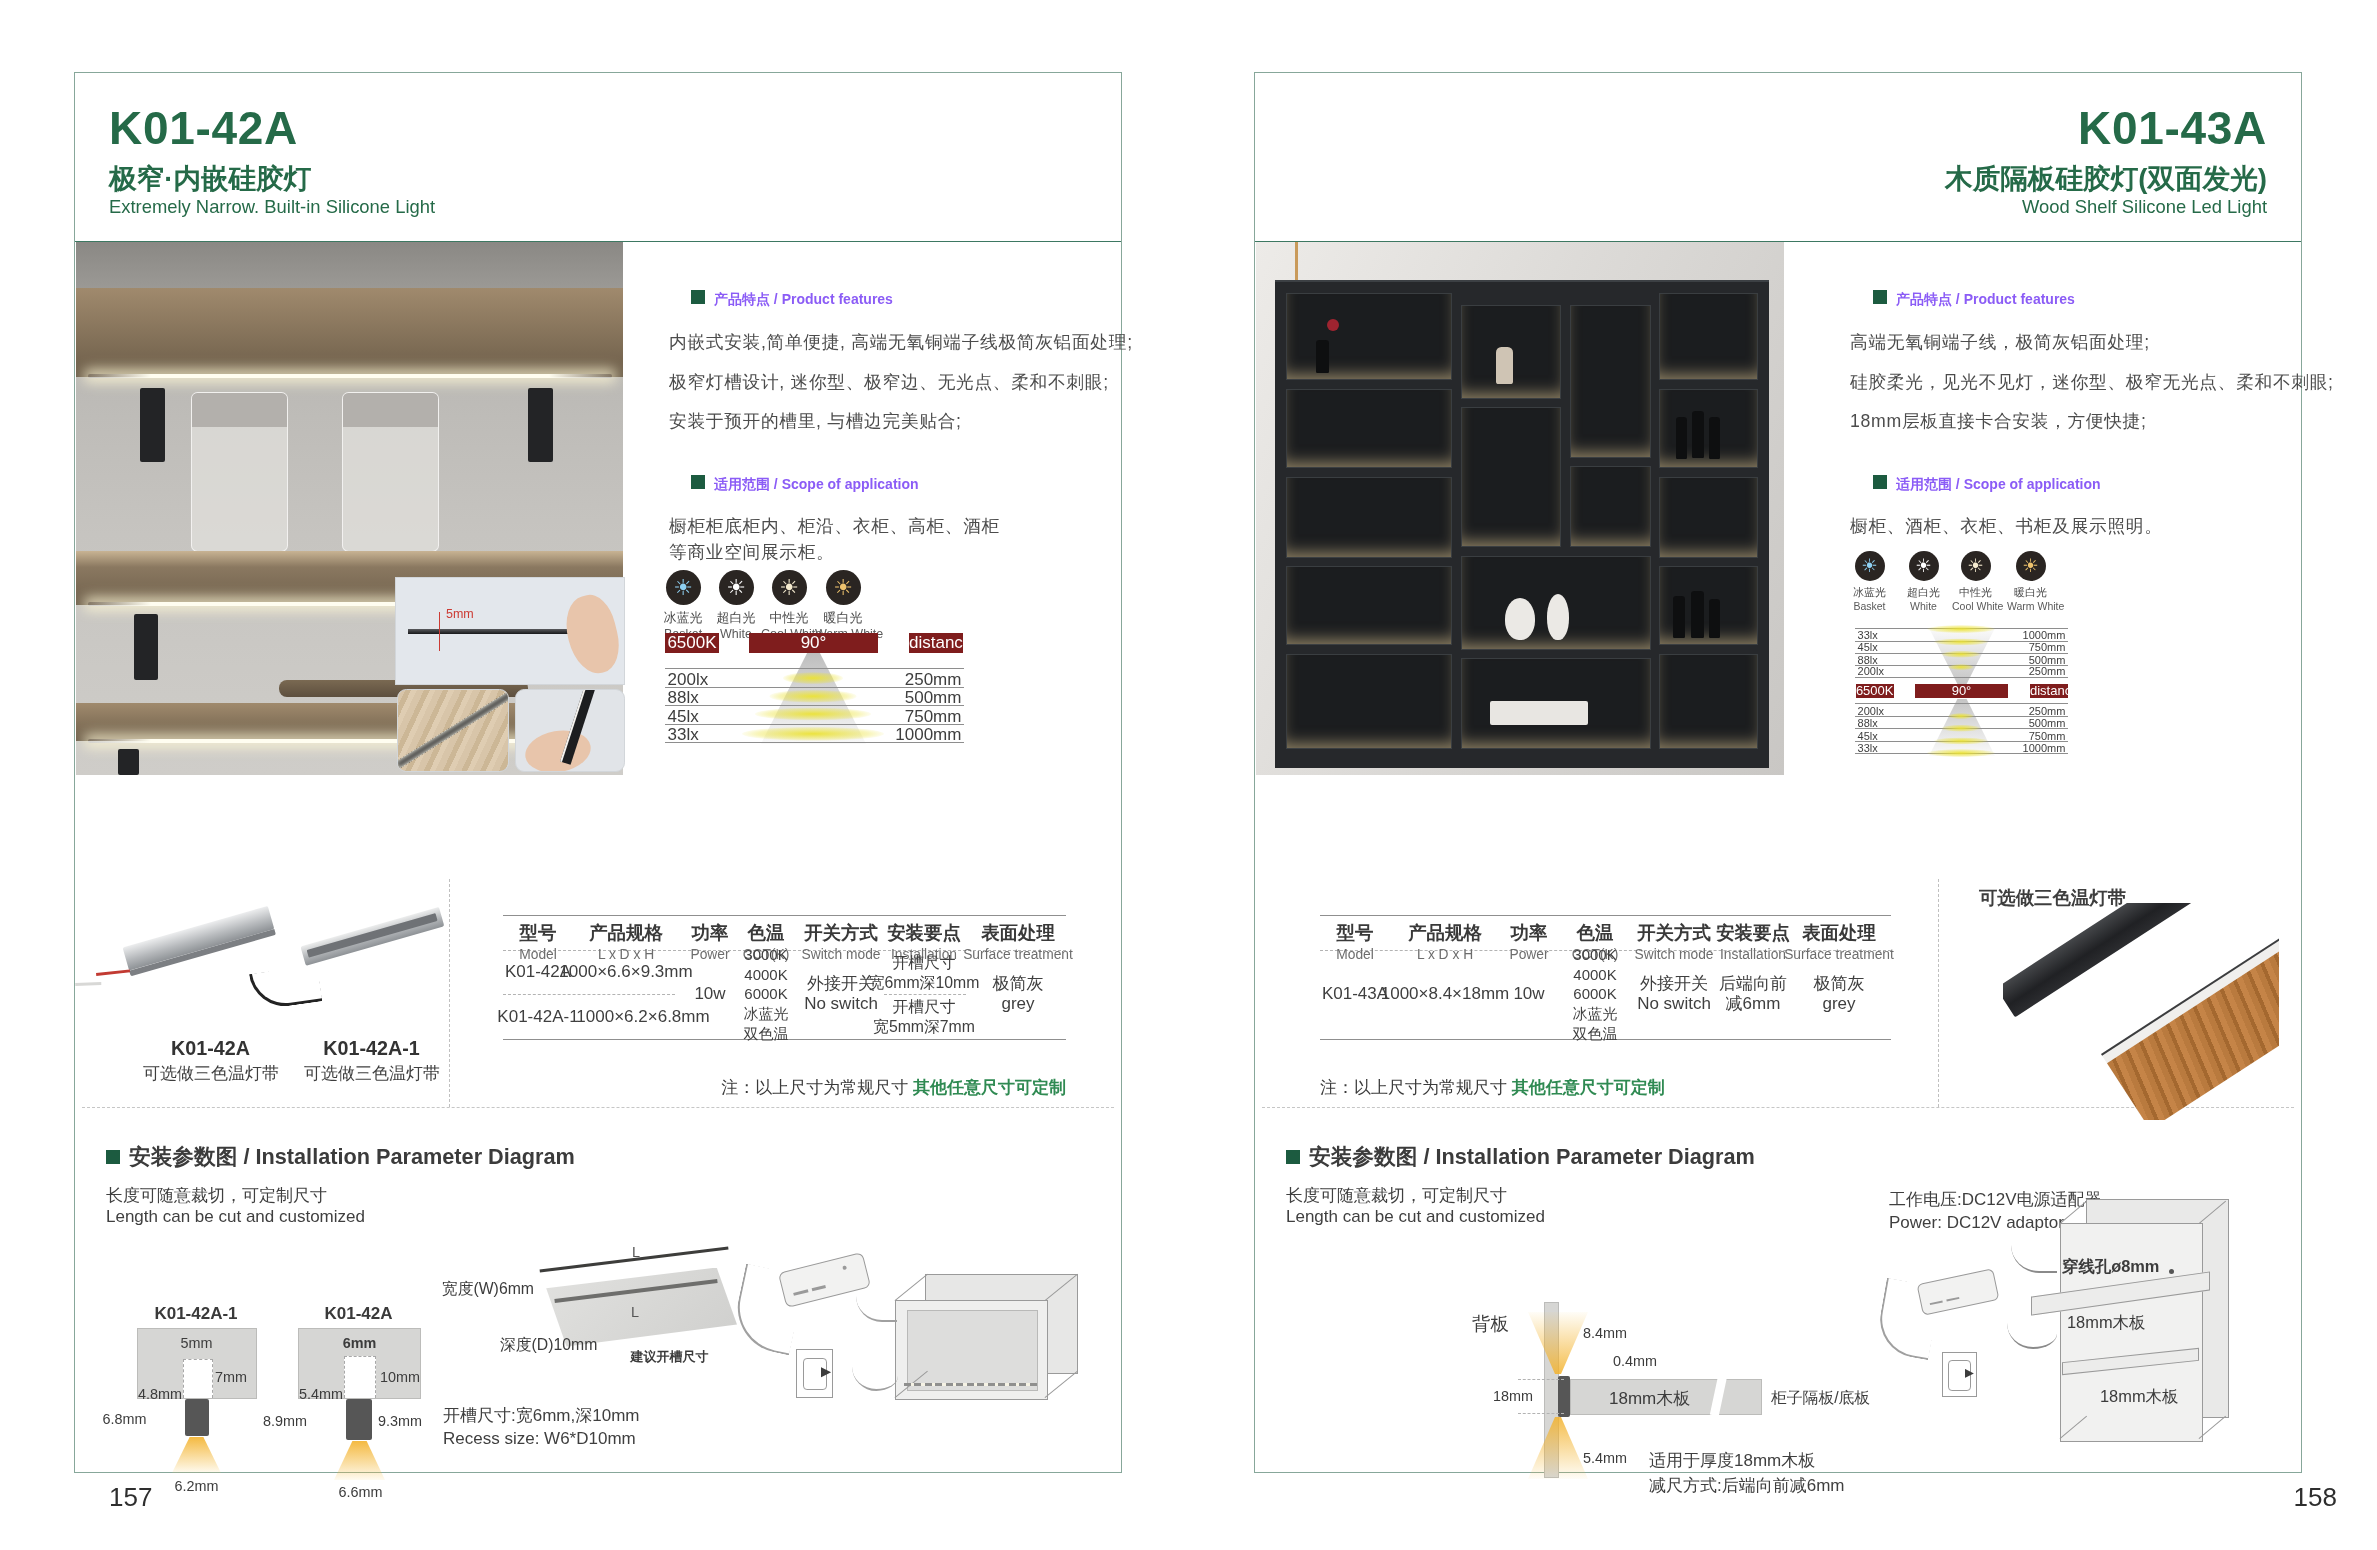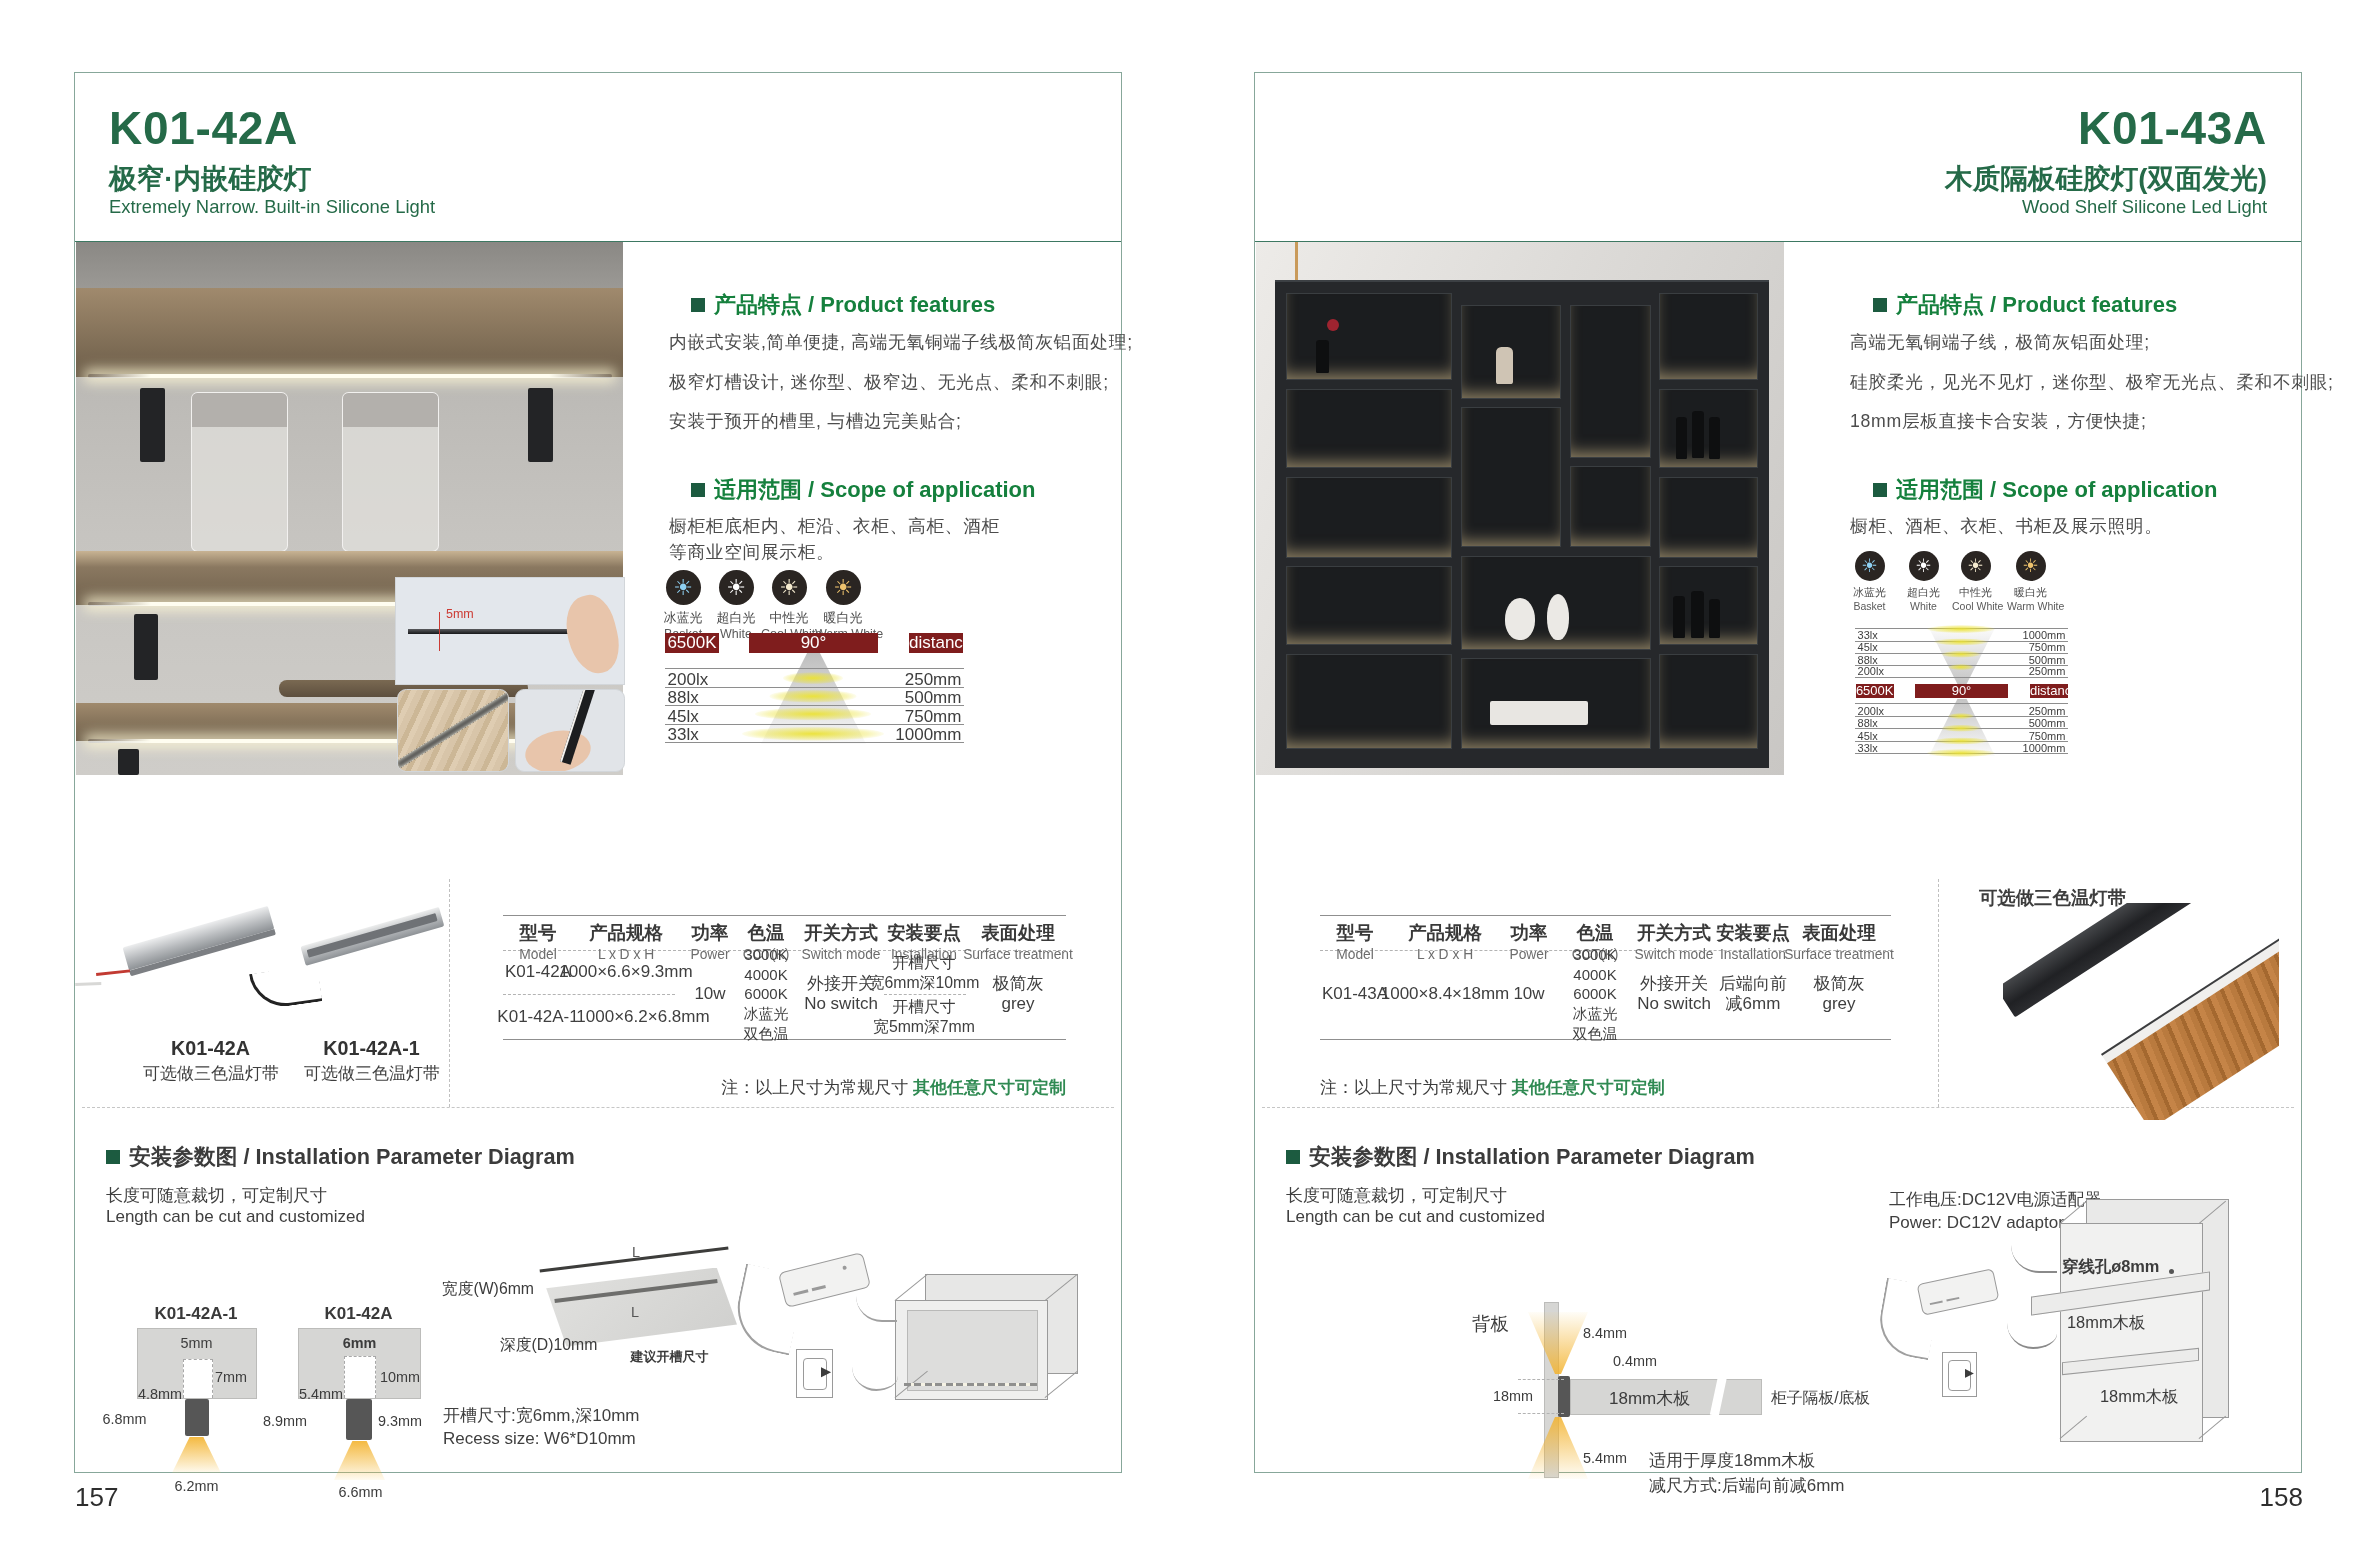--- a/index.html
+++ b/index.html
@@ -4,21 +4,21 @@
 <style>
   html,body{margin:0;padding:0;background:#fff;}
   .canvas{position:relative;width:2377px;height:1550px;background:#ffffff;font-family:"Liberation Sans",sans-serif;overflow:hidden;}
   .abs{position:absolute;}
   .page{position:absolute;top:72px;width:1046px;height:1399px;border:1.3px solid #87a79a;background:#fff;}
   .green{color:#256a48;}
   .code{position:absolute;font-size:46px;font-weight:bold;letter-spacing:0.7px;white-space:nowrap;}
   .tcn{position:absolute;font-size:27.6px;font-weight:bold;white-space:nowrap;}
   .ten{position:absolute;font-size:18.4px;font-weight:500;white-space:nowrap;}
   .hrule{position:absolute;left:0;width:100%;height:1.3px;background:#3d7862;}
-  .sec-title{position:absolute;font-size:22px;font-weight:bold;color:#15803d;white-space:nowrap;padding-left:34px;}
+  .sec-title{position:absolute;font-size:14px;font-weight:bold;color:#8b5cf6;white-space:nowrap;padding-left:34px;}
   .sq{display:inline-block;width:13.8px;height:13.8px;background:#1c5b40;margin-right:9.2px;}
   .bline{position:absolute;font-size:17.7px;color:#4c4c4c;white-space:nowrap;letter-spacing:0.7px;}
   .cct{position:absolute;width:56px;text-align:center;}
   .cct-circle{width:35px;height:35px;border-radius:50%;background:#2a2522;margin:0 auto;display:flex;align-items:center;justify-content:center;}
   .sun{font-size:22px;line-height:1;}
   .s-blue{color:#8ed0f2;}.s-white{color:#ffffff;}.s-cool{color:#f6ecd0;}.s-warm{color:#eec36e;}
   .cct-cn{font-size:13px;color:#4a4a4a;margin-top:3.9px;white-space:nowrap;}
   .cct-en{font-size:12.5px;color:#5a5a5a;white-space:nowrap;}
   .bar{position:absolute;background:#7f1d1d;color:#fff;text-align:center;font-size:17px;height:19.7px;line-height:19.7px;}
   .bar.sm{font-size:13px;height:14.4px;line-height:14.4px;}
@@ -43,21 +43,21 @@
   .prod-label{position:absolute;text-align:center;font-size:19.7px;font-weight:bold;color:#333;white-space:nowrap;}
   .prod-sub{position:absolute;text-align:center;font-size:17px;color:#3e3e3e;white-space:nowrap;}
   .ins-title{position:absolute;font-size:21.7px;font-weight:bold;color:#3b3b3b;white-space:nowrap;}
   .ins-sub{position:absolute;font-size:17px;color:#3f3f3f;white-space:nowrap;}
   .dlabel{position:absolute;font-size:17px;font-weight:bold;color:#3a3a3a;text-align:center;white-space:nowrap;}
   .dim{position:absolute;font-size:14.4px;color:#3c3c3c;white-space:nowrap;}
   .blockgray{position:absolute;background:#d6d6d4;border:0.7px solid #bcbcba;}
   .slot{position:absolute;background:#ffffff;border:0.7px dashed #a8a8a8;border-bottom:none;}
   .profilebar{position:absolute;background:#565656;border-radius:2px;}
   .cone-orange{position:absolute;}
-  .pagenum{position:absolute;font-size:26px;color:#2e2e2e;}
+  .pagenum{position:absolute;font-size:26px;color:#2e2e2e;margin-left:34px;}
   .la{position:absolute;border:1.3px solid #9a9a9a;background:#f2f2f1;}
   .laline{position:absolute;background:#9a9a9a;}
   .ledline{position:absolute;height:3.9px;border-radius:2px;background:linear-gradient(to right,rgba(255,255,248,0.15),#fffdf0 12%,#fffdf0 88%,rgba(255,255,248,0.15));box-shadow:0 0 13px 4.6px rgba(255,248,214,0.85);}
   .wood{background:linear-gradient(to bottom,#a08a6d,#7c6b54 70%,#6c5d49);}
   .bracket{position:absolute;background:#232426;border-radius:2px;}
   .cell{position:absolute;background:#1b1d1f;border:0.7px solid #3a3e41;box-shadow:inset 0 -10.5px 14.4px -5.9px rgba(255,228,168,0.5);}
   .bottle{position:absolute;background:#0e0f10;border-radius:3.3px 3.3px 1.3px 1.3px;}
   .fig{position:absolute;background:#ebe9e5;border-radius:50% 50% 46% 46%;}
   .inset{position:absolute;background:#e3e7ec;border:0.7px solid #d2d6da;}
 </style>

